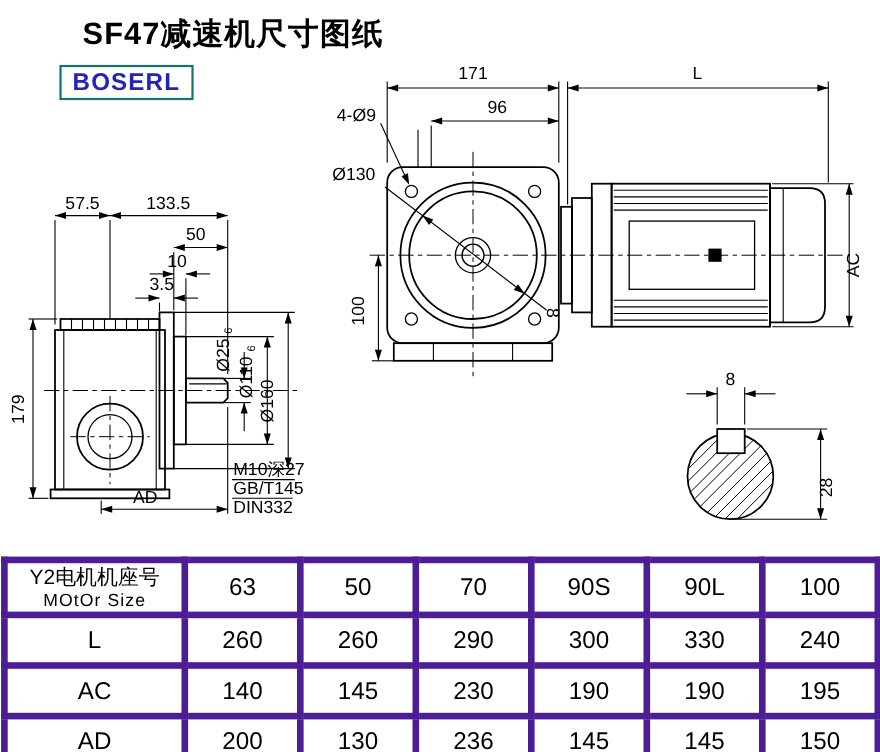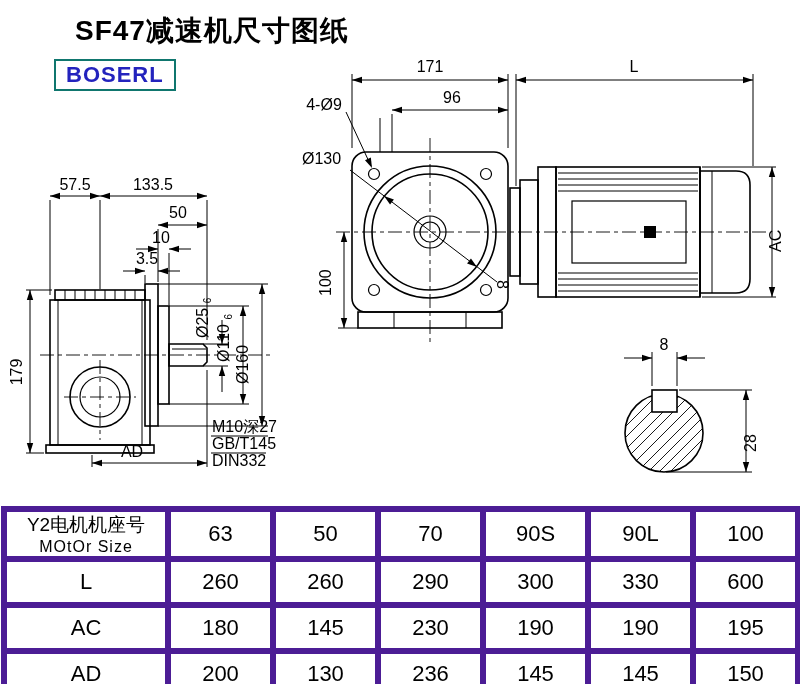--- a/index.html
+++ b/index.html
@@ -303,25 +303,25 @@
         <td>90L</td>
         <td>100</td>
       </tr>
       <tr>
         <td>L</td>
         <td>260</td>
         <td>260</td>
         <td>290</td>
         <td>300</td>
         <td>330</td>
-        <td>600</td>
+        <td>240</td>
       </tr>
       <tr>
         <td>AC</td>
-        <td>180</td>
+        <td>140</td>
         <td>145</td>
         <td>230</td>
         <td>190</td>
         <td>190</td>
         <td>195</td>
       </tr>
       <tr>
         <td>AD</td>
         <td>200</td>
         <td>130</td>

